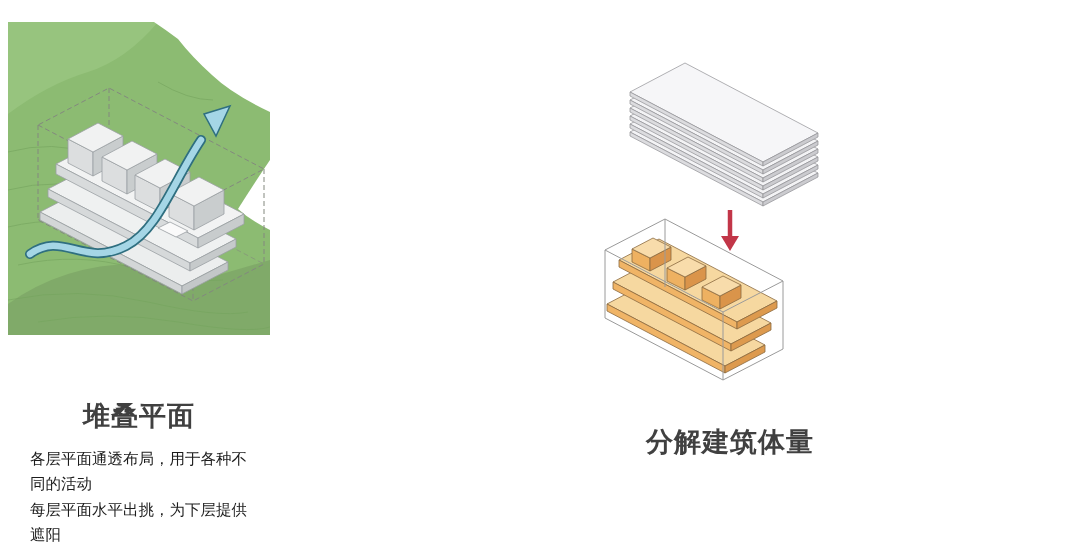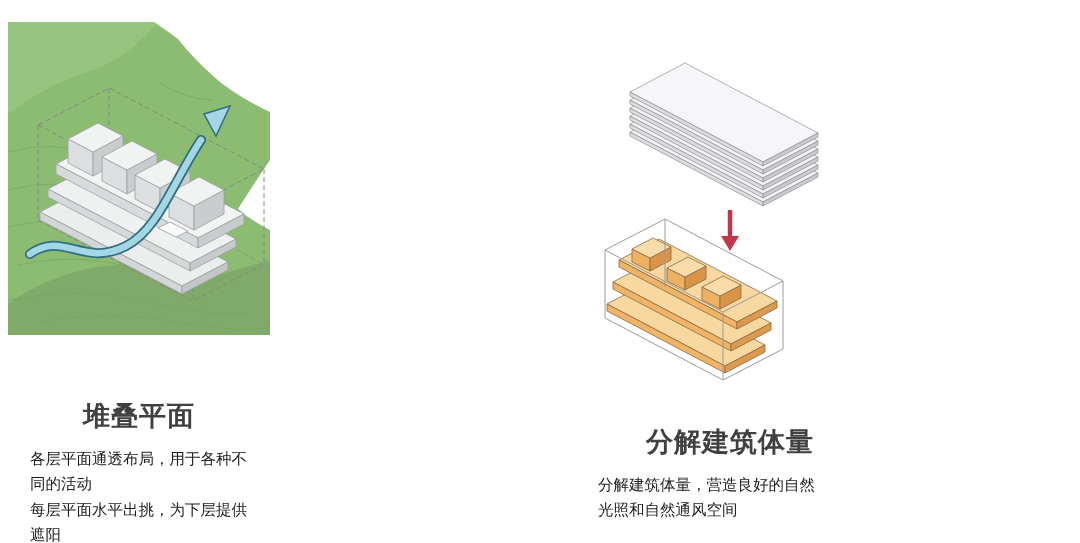--- a/index.html
+++ b/index.html
@@ -128,21 +128,20 @@
       <polygon points="117,243 135,252 156,241 138,232" fill="#f8dcab"></polygon>
     </g>
     <g stroke="#9a9a9a" stroke-width="1" fill="none">
       <path d="M20 206 L138 268 L198 237 L80 175 Z"></path>
       <path d="M20 206 L20 274 L138 336 L138 268"></path>
       <path d="M198 237 L198 305 L138 336"></path>
       <path d="M80 175 L80 243"></path>
     </g>
   </svg>
   <h3 class="title t2">分解建筑体量</h3>
-  <p class="desc d2">分解建筑体量，营造良好的自然光照和自然通风空间</p>
 </section>
 
 <section class="panel" style="left:570px;width:280px;">
   
   
   
 </section>
 
 <section class="panel" style="left:850px;width:230px;">
   

